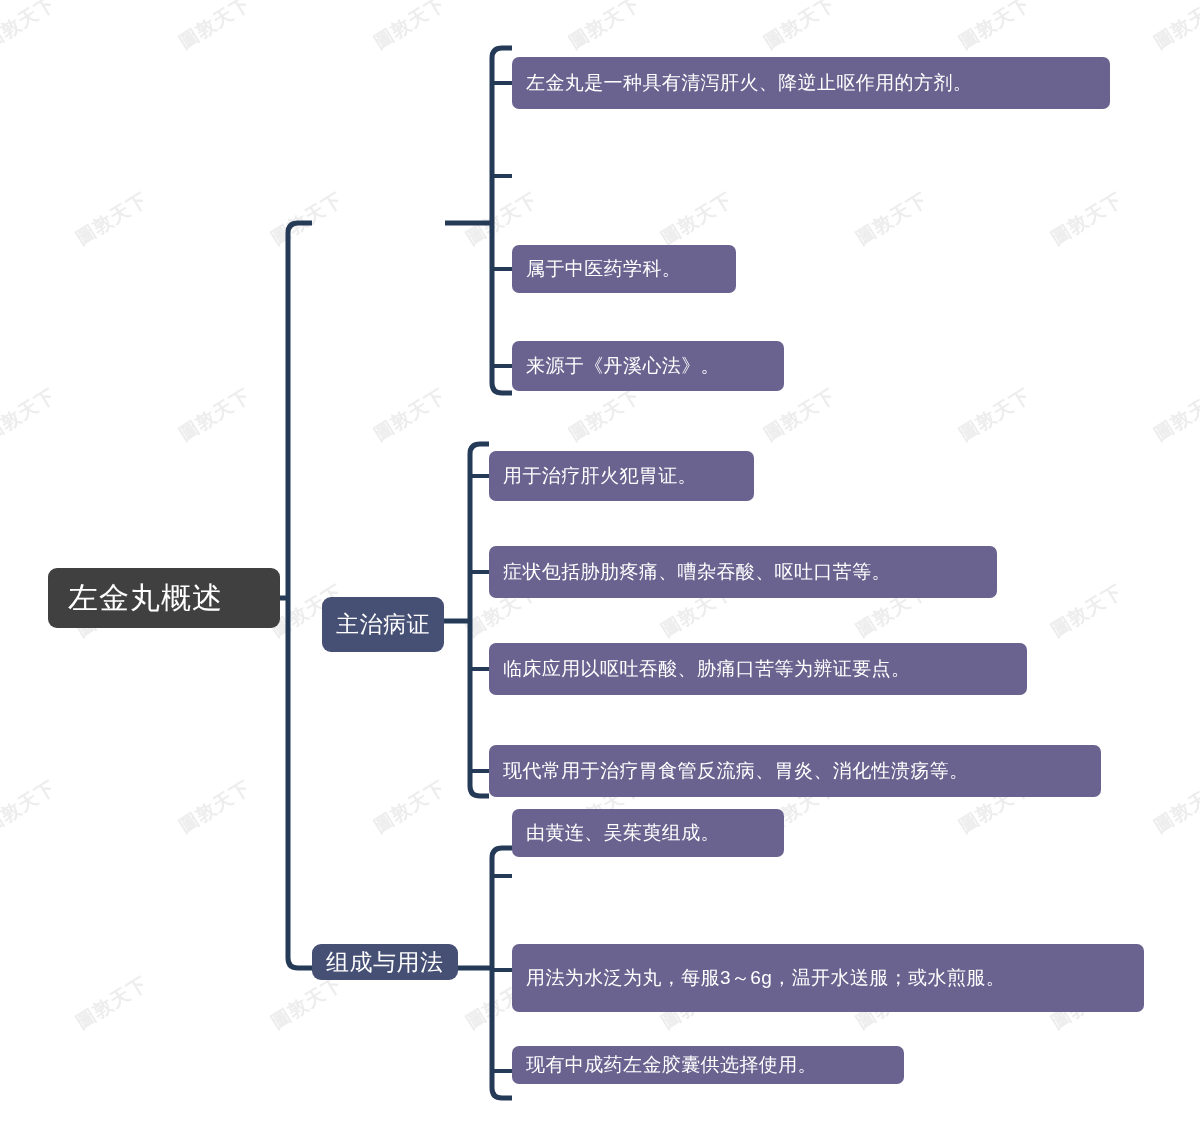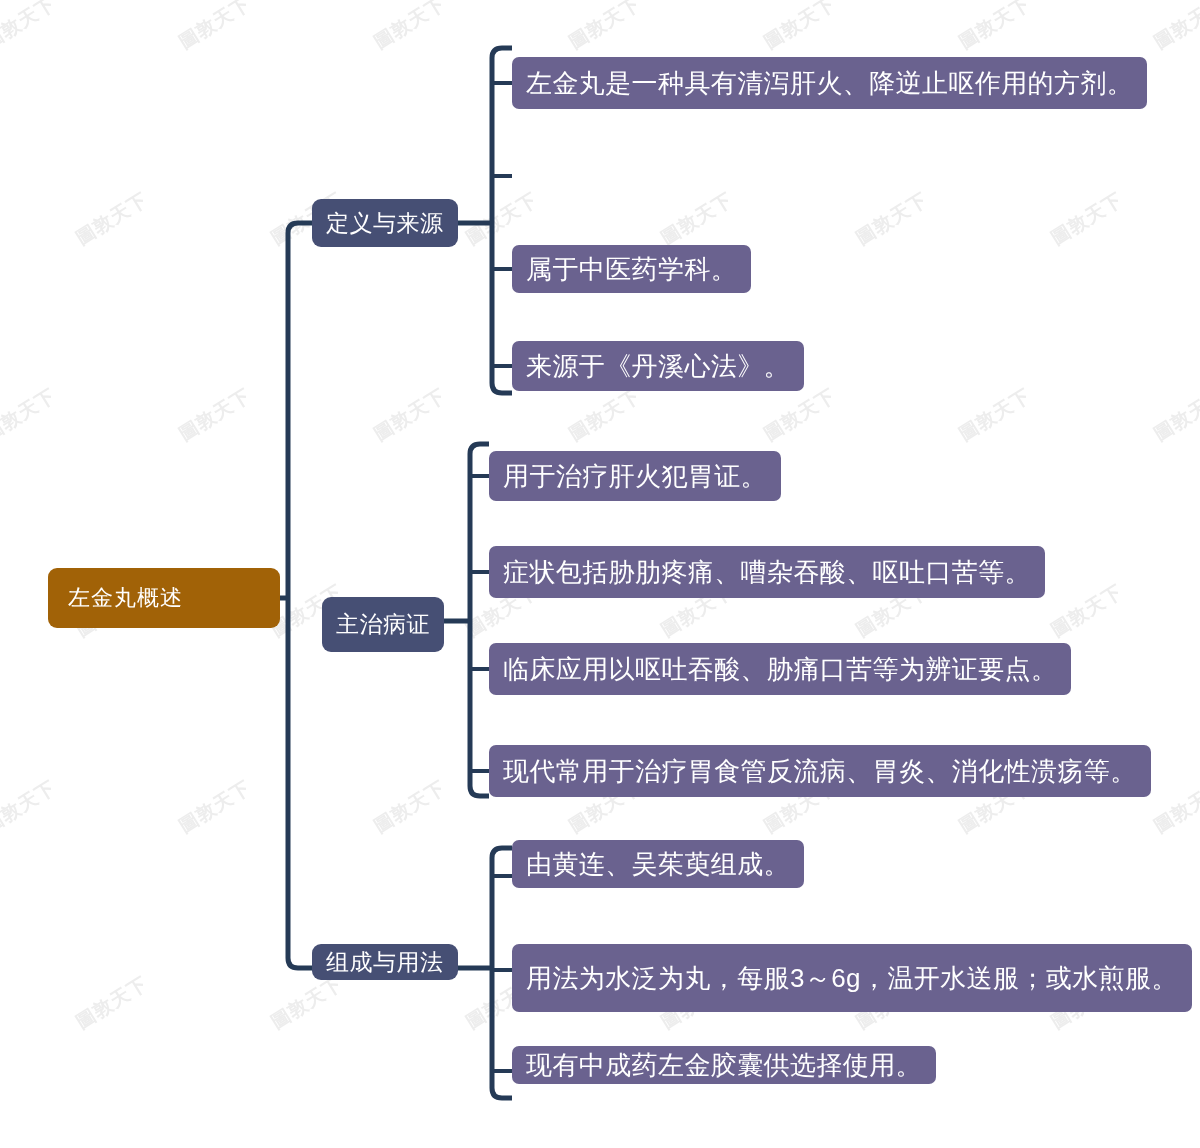--- a/index.html
+++ b/index.html
@@ -61,39 +61,39 @@
   .node {
     position: absolute;
     box-sizing: border-box;
     display: flex;
     align-items: center;
     color: #ffffff;
     white-space: nowrap;
   }
 
   .node.root {
-    background: #a16207;
+    background: #404040;
     border-radius: 9px;
-    font-size: 22px;
+    font-size: 30px;
     letter-spacing: 1px;
     padding: 8px 20px;
   }
 
   .node.branch {
     background: #464f74;
     border-radius: 9px;
     font-size: 23px;
     letter-spacing: 0.5px;
     padding: 0 14px;
   }
 
   .node.leaf {
     background: #6a628f;
     border-radius: 7px;
-    font-size: 26px;
+    font-size: 19px;
     letter-spacing: 0.4px;
     padding: 0 14px;
     text-align: center;
   }
 </style>
 </head>
 <body>
 
 <div id="canvas">
 
@@ -156,28 +156,27 @@
       <path d="M 470 771 H 489" fill="none" stroke="#253a56" stroke-width="4" stroke-linecap="butt" stroke-linejoin="round"></path>
       <path d="M 445 968 H 492" fill="none" stroke="#253a56" stroke-width="5" stroke-linecap="butt" stroke-linejoin="round"></path>
       <path d="M 512 848 H 502 Q 492 848 492 858 V 1088 Q 492 1098 502 1098 H 512" fill="none" stroke="#253a56" stroke-width="5" stroke-linecap="butt" stroke-linejoin="round"></path>
       <path d="M 492 876 H 512" fill="none" stroke="#253a56" stroke-width="4" stroke-linecap="butt" stroke-linejoin="round"></path>
       <path d="M 492 970 H 512" fill="none" stroke="#253a56" stroke-width="4" stroke-linecap="butt" stroke-linejoin="round"></path>
       <path d="M 492 1071 H 512" fill="none" stroke="#253a56" stroke-width="4" stroke-linecap="butt" stroke-linejoin="round"></path>
     </svg>
 
   <div id="nodes">
       <div class="node root" style="left: 48px; top: 568px; min-width: 232px; height: 60px;">左金丸概述</div>
-      <div class="node branch" style="left: 312px; top: 199px; min-width: 133px; height: 48px;">定义与来源</div>
       <div class="node leaf" style="left: 512px; top: 57px; min-width: 598px; height: 52px;">左金丸是一种具有清泻肝火、降逆止呕作用的方剂。</div>
       <div class="node leaf" style="left: 512px; top: 245px; min-width: 224px; height: 48px;">属于中医药学科。</div>
       <div class="node leaf" style="left: 512px; top: 341px; min-width: 272px; height: 50px;">来源于《丹溪心法》。</div>
       <div class="node branch" style="left: 322px; top: 597px; min-width: 113px; height: 55px;">主治病证</div>
       <div class="node leaf" style="left: 489px; top: 451px; min-width: 265px; height: 50px;">用于治疗肝火犯胃证。</div>
       <div class="node leaf" style="left: 489px; top: 546px; min-width: 508px; height: 52px;">症状包括胁肋疼痛、嘈杂吞酸、呕吐口苦等。</div>
       <div class="node leaf" style="left: 489px; top: 643px; min-width: 538px; height: 52px;">临床应用以呕吐吞酸、胁痛口苦等为辨证要点。</div>
       <div class="node leaf" style="left: 489px; top: 745px; min-width: 612px; height: 52px;">现代常用于治疗胃食管反流病、胃炎、消化性溃疡等。</div>
       <div class="node branch" style="left: 312px; top: 944px; min-width: 133px; height: 36px;">组成与用法</div>
-      <div class="node leaf" style="left: 512px; top: 840px; min-width: 272px; height: 48px;">由黄连、吴茱萸组成。</div>
+      <div class="node leaf" style="left: 512px; top: 809px; min-width: 272px; height: 48px;">由黄连、吴茱萸组成。</div>
       <div class="node leaf" style="left: 512px; top: 944px; min-width: 632px; height: 68px;">用法为水泛为丸，每服3～6g，温开水送服；或水煎服。</div>
       <div class="node leaf" style="left: 512px; top: 1046px; min-width: 392px; height: 38px;">现有中成药左金胶囊供选择使用。</div>
     </div>
 
 </div>
 
 </body></html>

